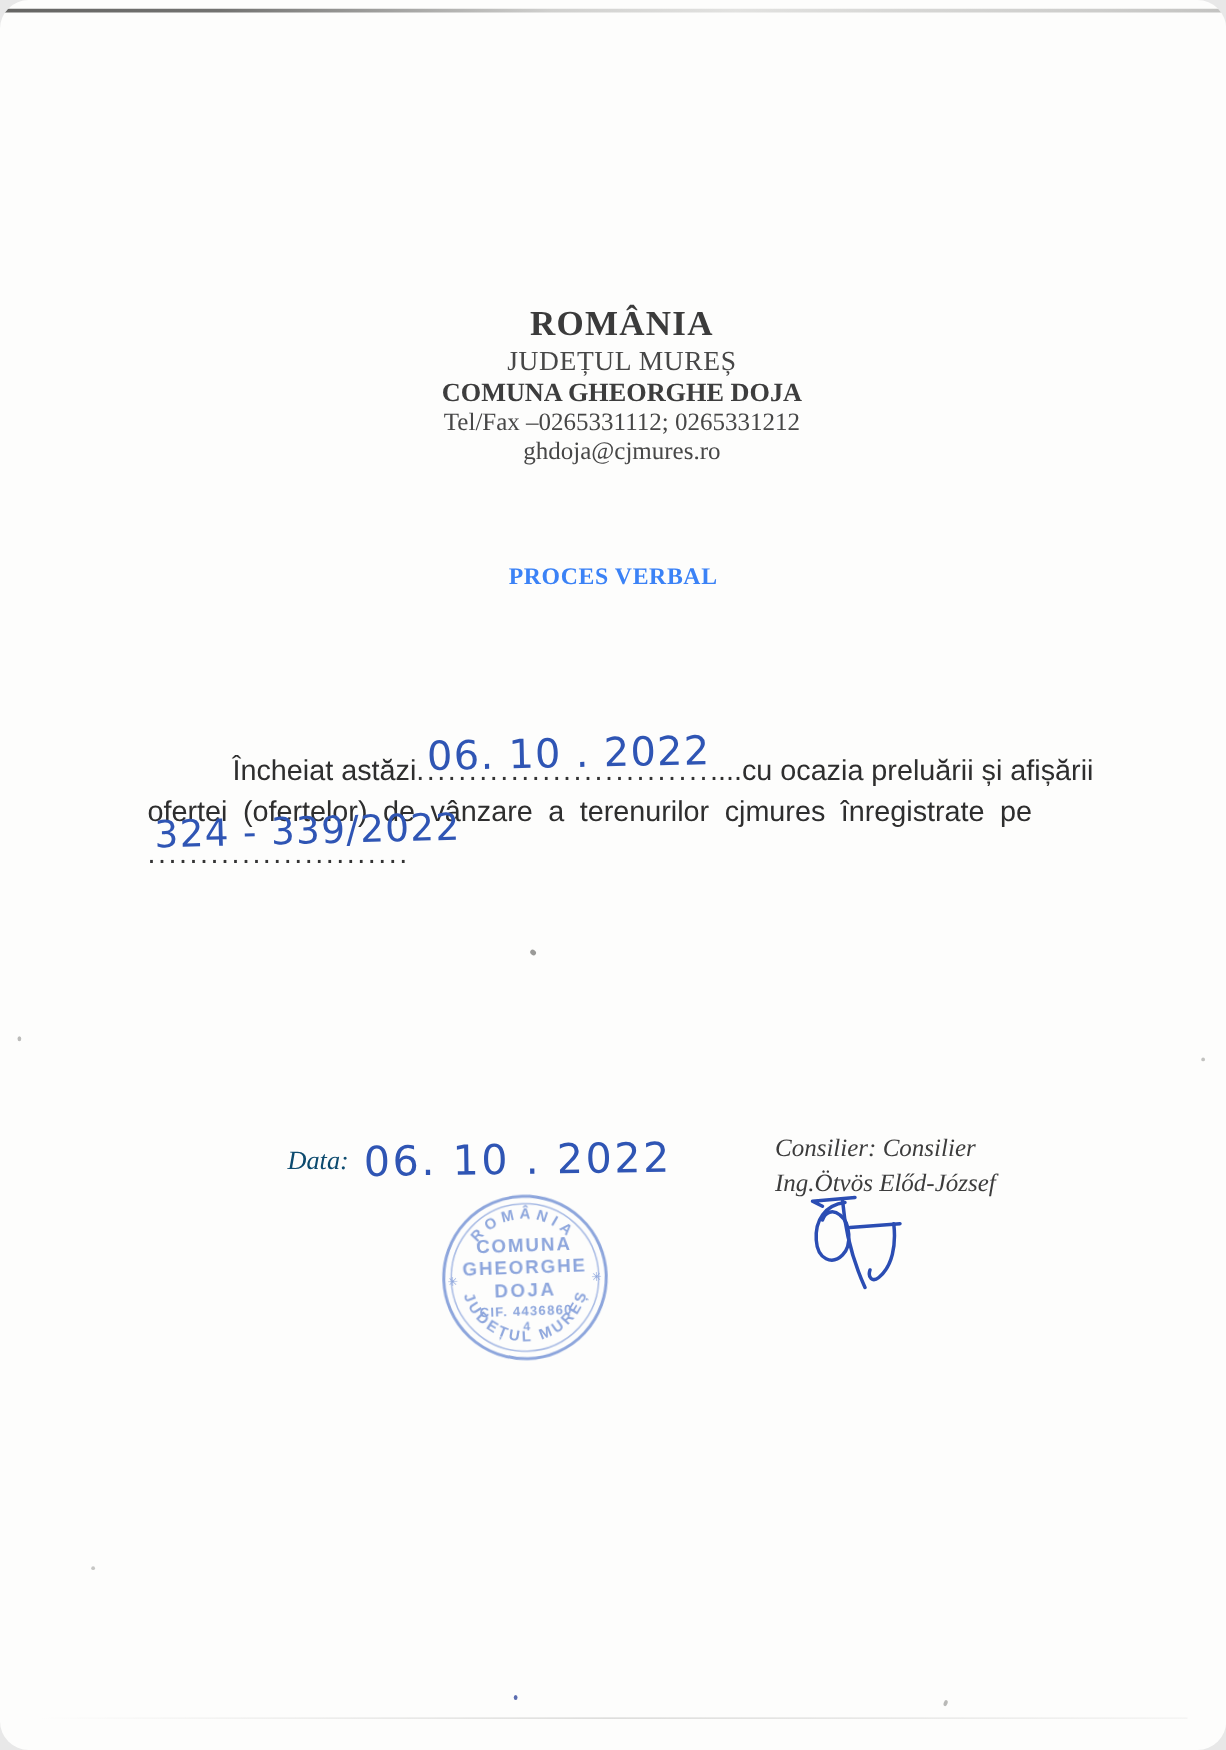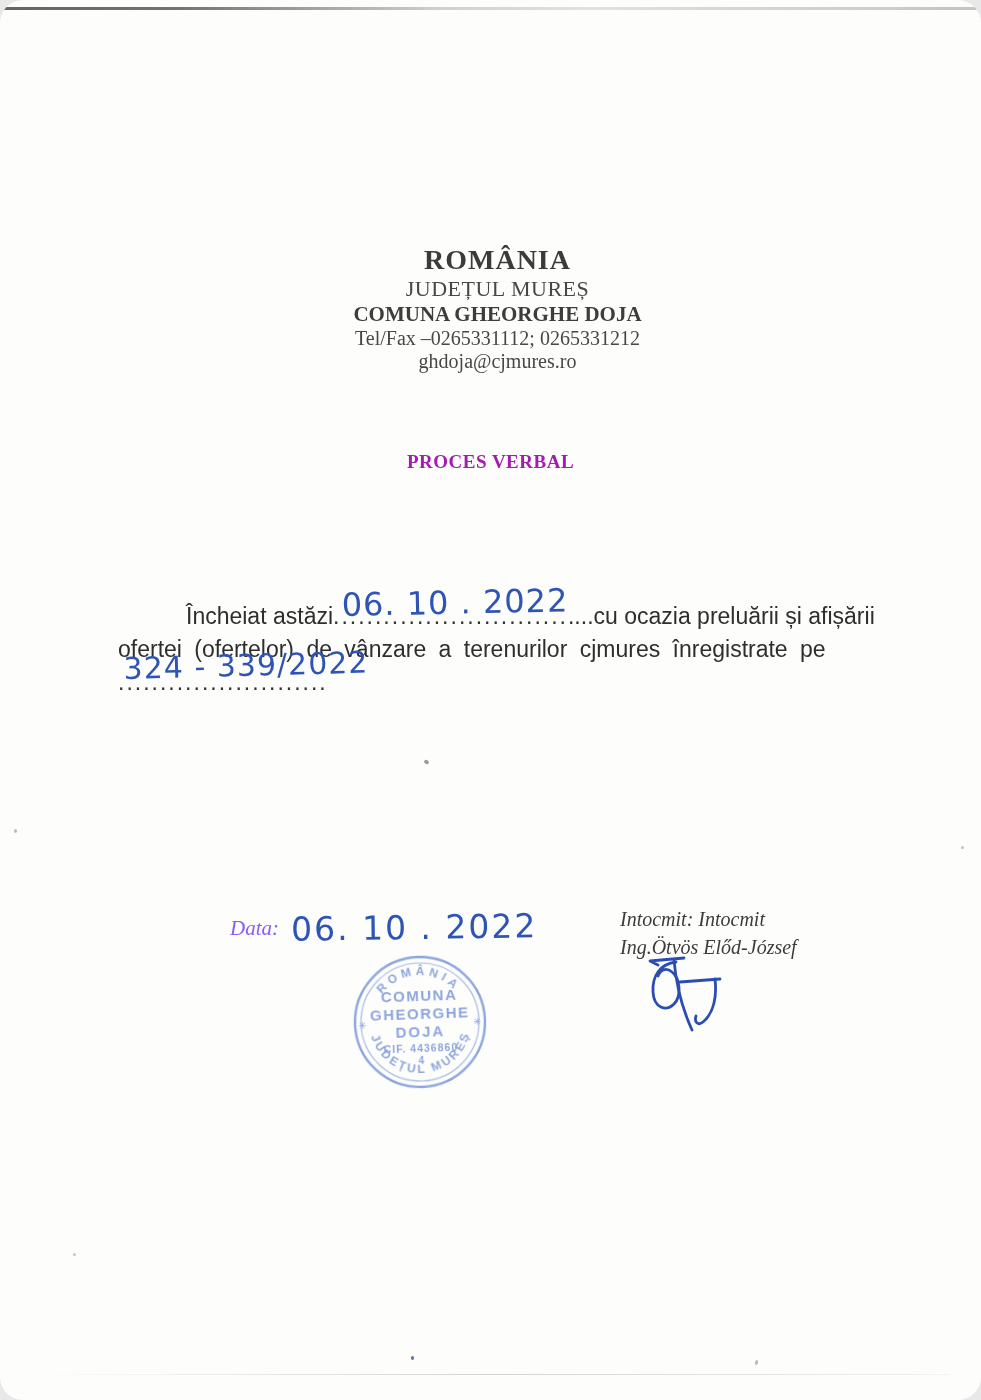--- a/index.html
+++ b/index.html
@@ -35,21 +35,21 @@
   }
   .lh-country{font-size:28px;font-weight:bold;letter-spacing:1px;color:#3b3b3b;}
   .lh-county{font-size:22px;letter-spacing:.5px;color:#474747;}
   .lh-commune{font-size:21px;font-weight:bold;color:#3d3d3d;}
   .lh-telfax{font-size:20px;color:#474747;}
   .lh-email{font-size:20px;color:#474747;}
 
   .doc-title{
     position:absolute;top:451px;left:0;width:100%;
     text-align:center;
-    font-size:19px;font-weight:bold;letter-spacing:.5px;color:#a21caf;
+    font-size:19px;font-weight:bold;letter-spacing:.5px;color:#3b82f6;
   }
 
   
   .body-par{
     position:absolute;top:600px;left:118px;width:730px;
     font-family:"Liberation Sans","DejaVu Sans",sans-serif;
     font-size:23px;color:#2e2e2e;
   }
   .b-line{position:relative;height:33px;line-height:33px;white-space:nowrap;}
   .b-line .dots{letter-spacing:2px;color:#333;}
@@ -64,21 +64,21 @@
     letter-spacing:1px;
     line-height:1;
     transform-origin:left bottom;
   }
   .hand-l1{left:224px;top:-11px;font-size:32px;transform:rotate(-1.2deg);}
   .hand-l3{left:86px;top:-8px;font-size:24px;transform:rotate(-.6deg);}
   .hand-l4{left:6px;top:-12px;font-size:30px;transform:rotate(-1.5deg);}
 
   
   .date-row{position:absolute;top:908px;left:230px;white-space:nowrap;}
-  .date-label{font-style:italic;font-size:21px;color:#8b5cf6;}
+  .date-label{font-style:italic;font-size:21px;color:#0c4a6e;}
   .date-hand{
     font-family:"DejaVu Sans",sans-serif;color:#2f55b4;
     font-size:33px;letter-spacing:2px;margin-left:8px;
     display:inline-block;transform:rotate(-.8deg);vertical-align:-4px;
   }
   .signer-block{
     position:absolute;top:905px;left:620px;
     font-style:italic;font-size:20px;line-height:1.4;color:#3c3c3c;
   }
 
@@ -123,21 +123,21 @@
       <span class="hand hand-l4">324 - 339/2022</span>
     </div>
   </div>
 
   <div class="date-row">
     <span class="date-label">Data:</span>
     <span class="date-hand">06. 10 . 2022</span>
   </div>
 
   <div class="signer-block">
-    <div>Intocmit: Intocmit</div>
+    <div>Consilier: Consilier</div>
     <div>Ing.Ötvös Előd-József</div>
   </div>
 
   <svg class="stamp" viewBox="0 0 168 168">
     <defs>
       <path id="arcTop" d="M 37,84 A 47,47 0 0 1 131,84"></path>
       <path id="arcBottom" d="M 33,84 A 51,51 0 0 0 135,84"></path>
     </defs>
     <g fill="none" stroke="#7e9ad8">
       <circle cx="84" cy="84" r="65" stroke-width="2.4"></circle>

